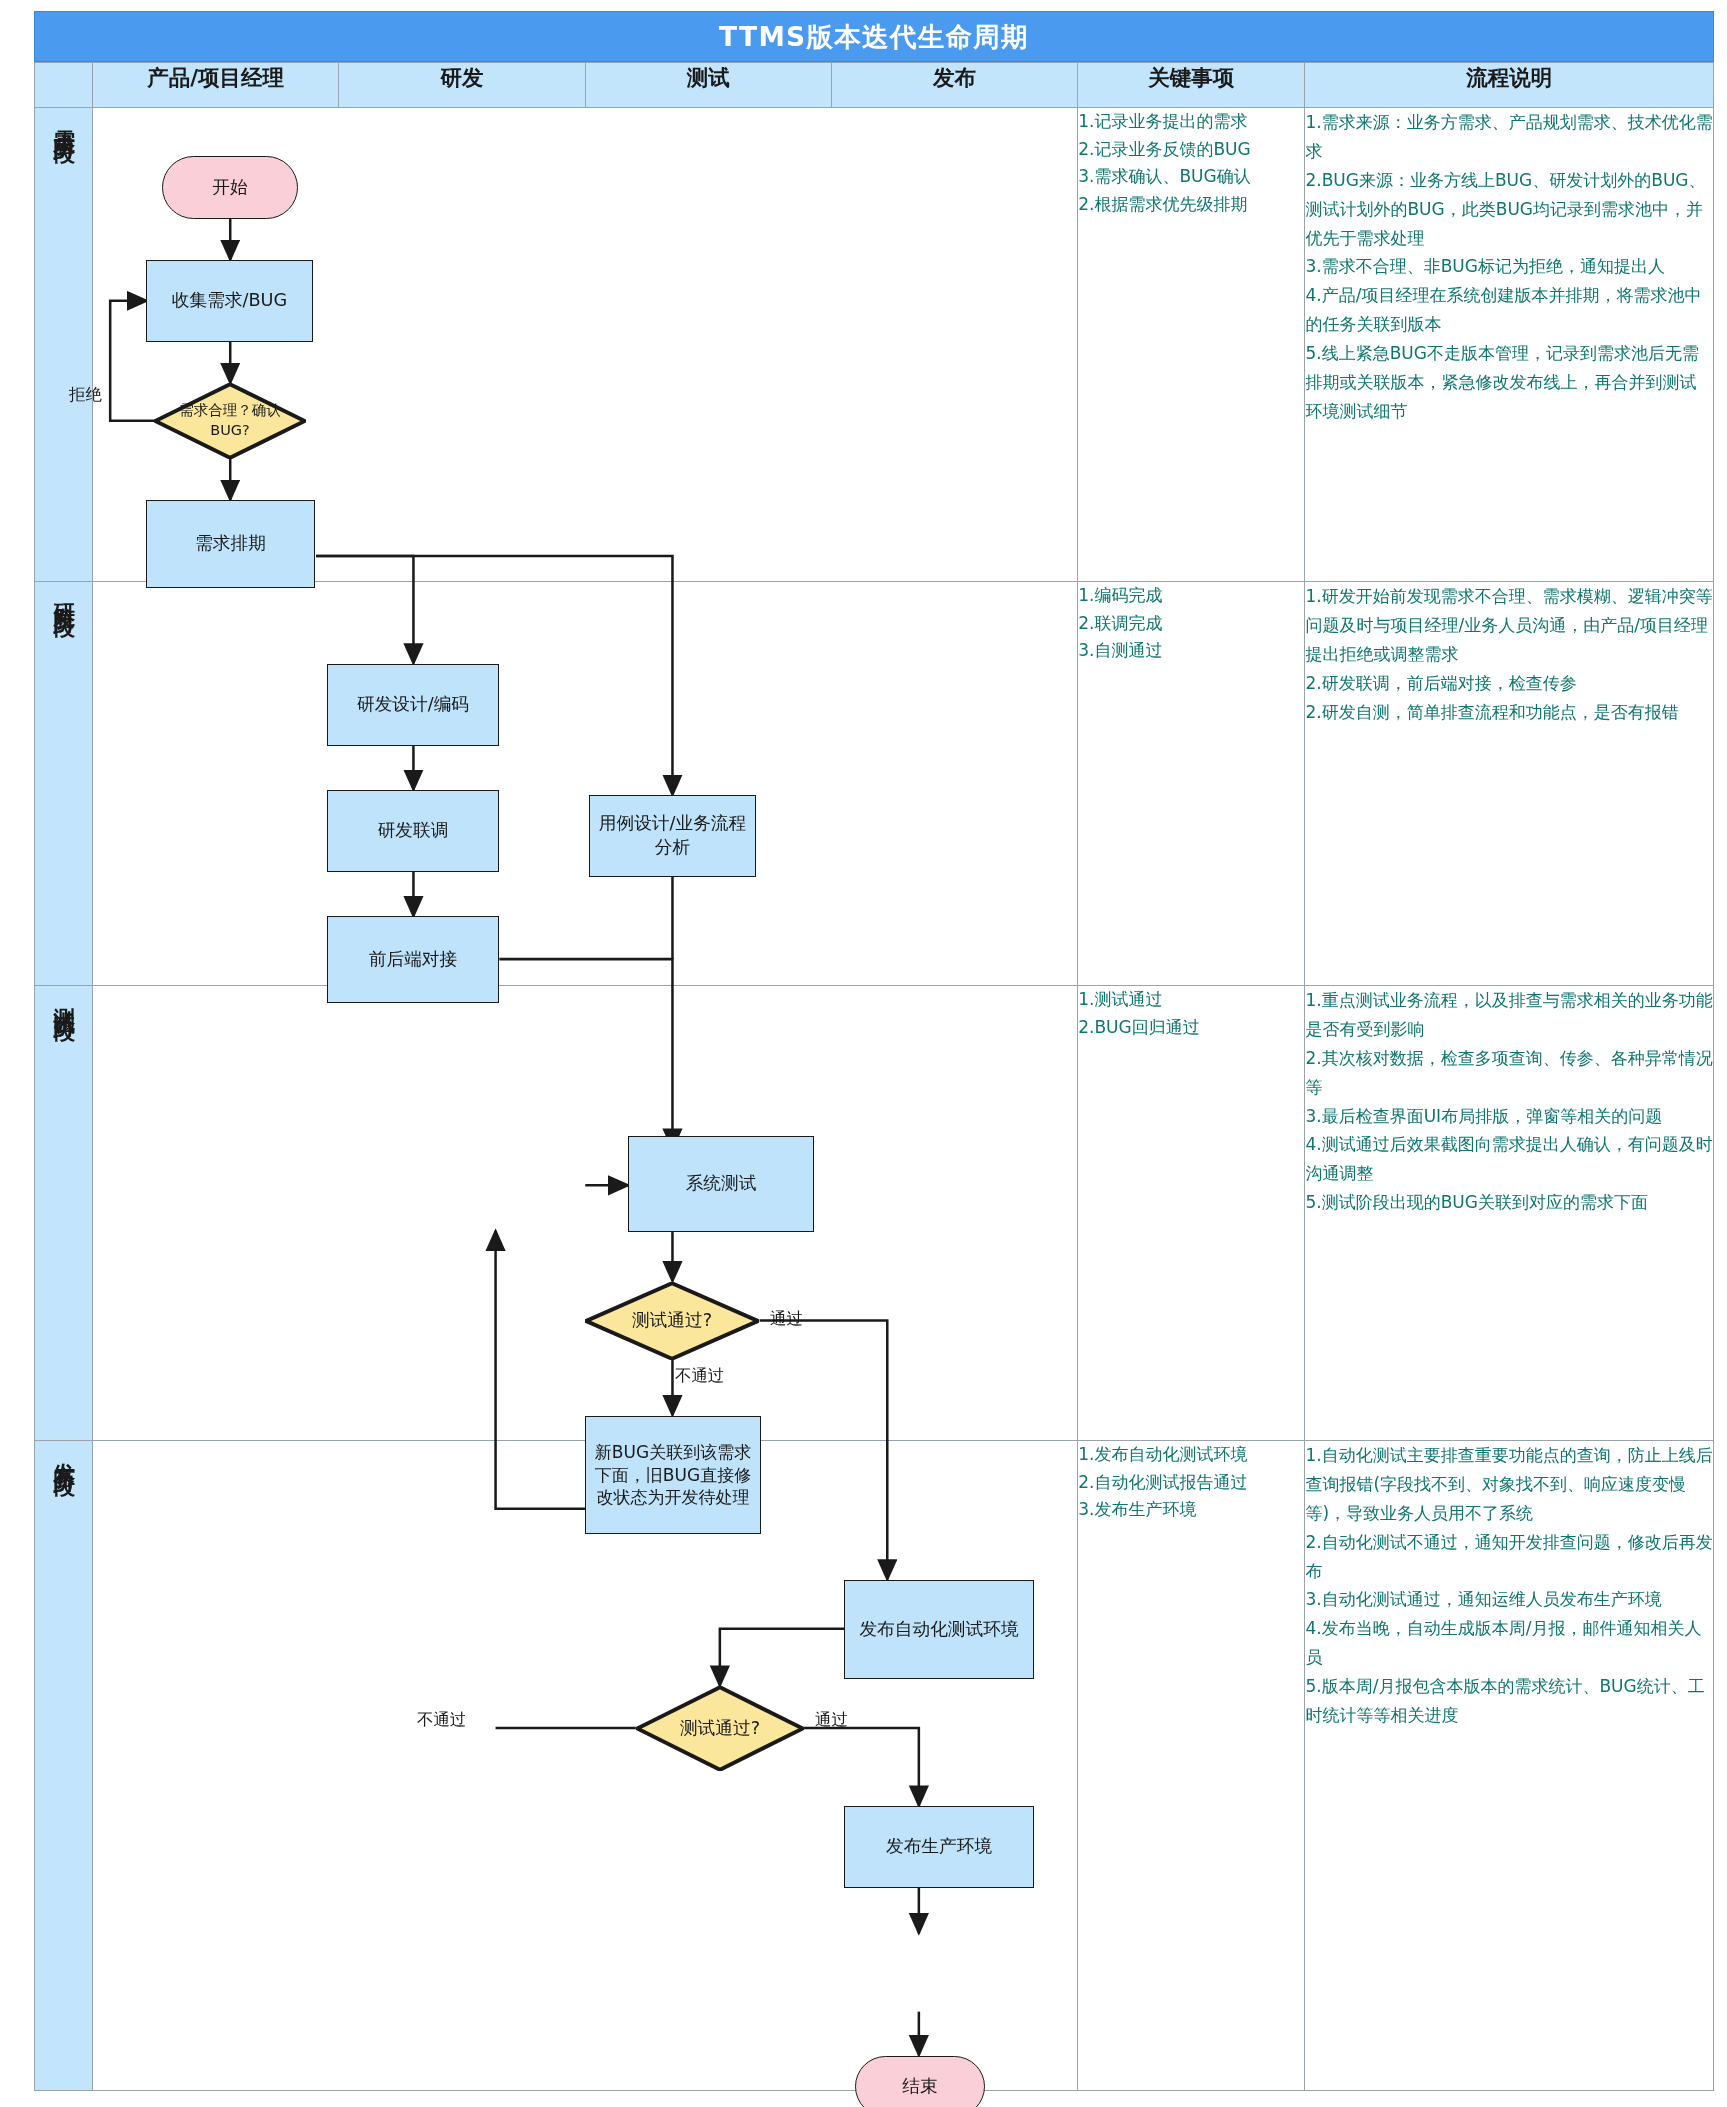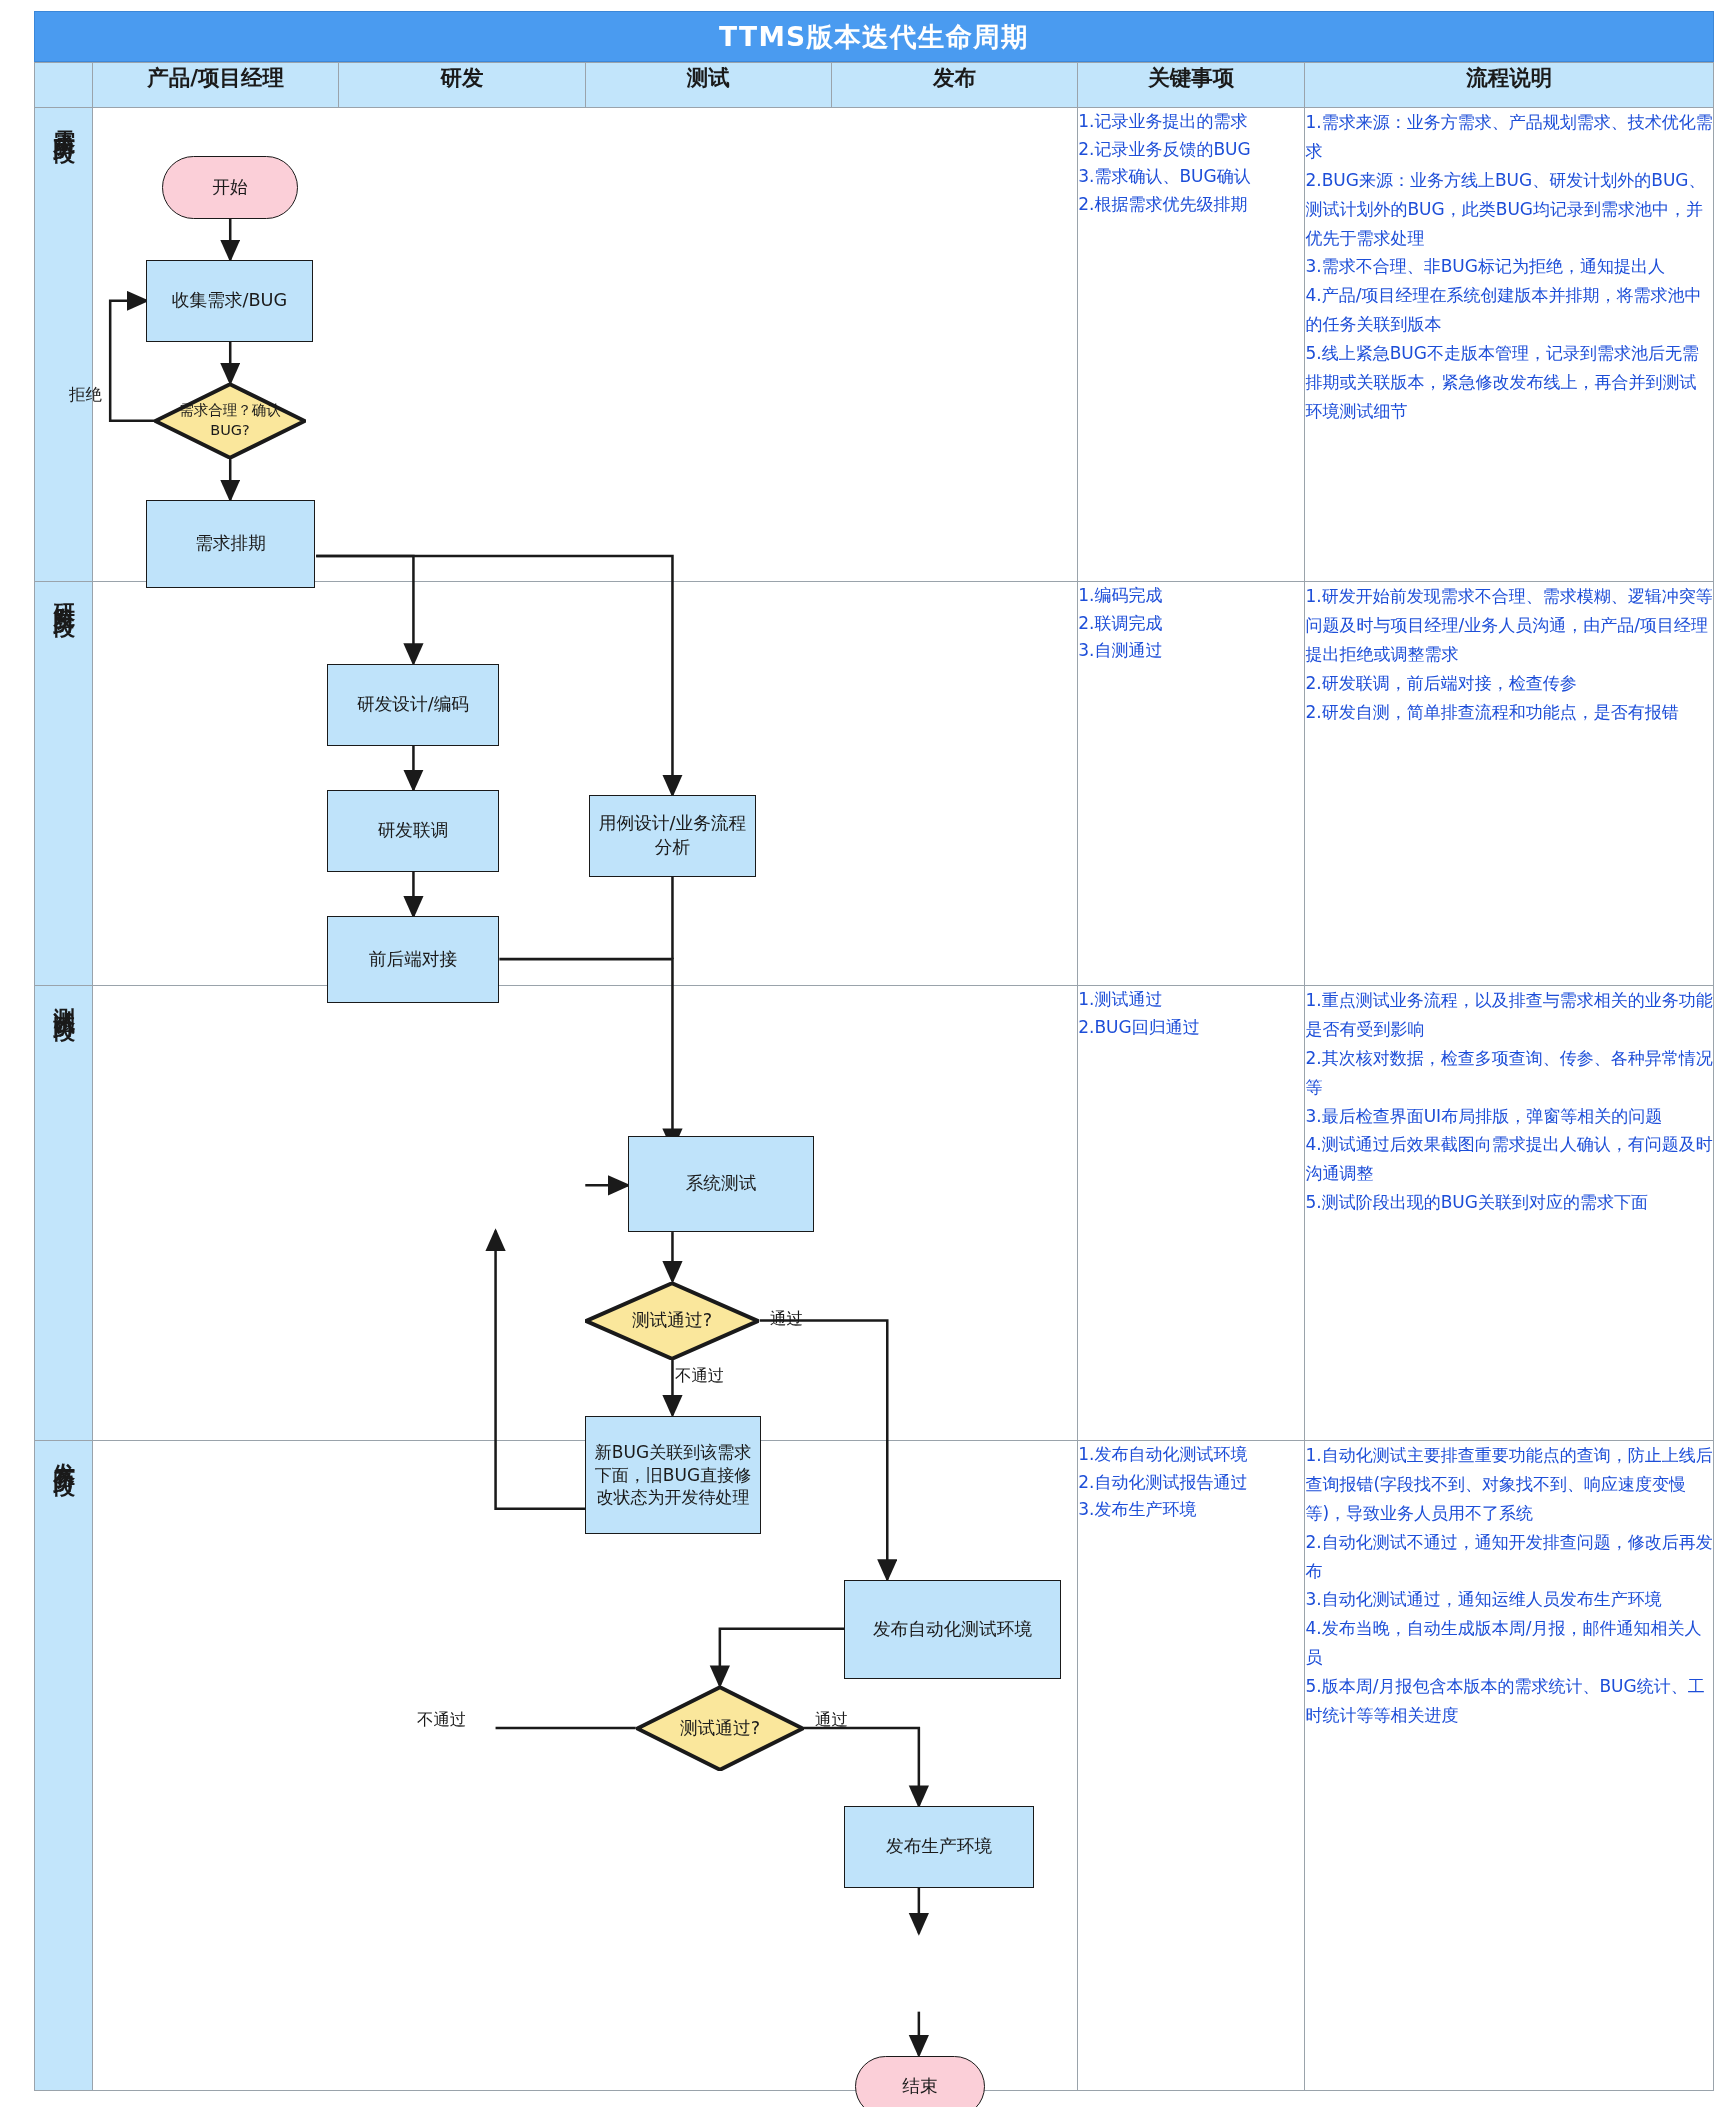--- a/index.html
+++ b/index.html
@@ -84,21 +84,21 @@
     letter-spacing: 3.8px;
     display: inline-block;
     line-height: 1.05;
   }
   td.canvas { position: relative; background: #ffffff; }
   td.keyitems, td.desc {
     background: #ffffff;
     vertical-align: middle;
     padding: 6.3px 11.4px;
   }
-  .txt-line { font-size: 17px; color: #1d4ed8; line-height: 1.62; white-space: pre-wrap; }
+  .txt-line { font-size: 17px; color: #0f766e; line-height: 1.62; white-space: pre-wrap; }
   td.desc .txt-line { line-height: 1.70; }
 
   
   col.c-phase { width: 58px; }
   col.c-pm    { width: 246px; }
   col.c-dev   { width: 246px; }
   col.c-qa    { width: 246px; }
   col.c-rel   { width: 246px; }
   col.c-key   { width: 227px; }
   col.c-desc  { width: 408px; }
@@ -360,21 +360,21 @@
       <span>新BUG关联到该需求下面，旧BUG直接修改状态为开发待处理</span>
     </div>
 
     <div class="edge-label" style="left:736px; top:1246px;">
       <span>通过</span>
     </div>
     <div class="edge-label" style="left:641px; top:1303px;">
       <span>不通过</span>
     </div>
 
-    <div class="node n-process" style="left:810px; top:1518px; width:217px; height:99px;">
+    <div class="node n-process" style="left:810px; top:1518px; width:190px; height:99px;">
       <span>发布自动化测试环境</span>
     </div>
 
     <div class="node n-decision" style="left:602px; top:1624px; width:168px; height:85px; background:transparent;">
       <svg class="diamond-svg" viewBox="0 0 266 134" preserveAspectRatio="none">
         <polygon points="133,2 264,67 133,132 2,67" fill="#fae79c" stroke="#1a1a1a" stroke-width="4" vector-effect="non-scaling-stroke"></polygon>
       </svg>
       <span class="dtext">测试通过?</span>
     </div>
 

